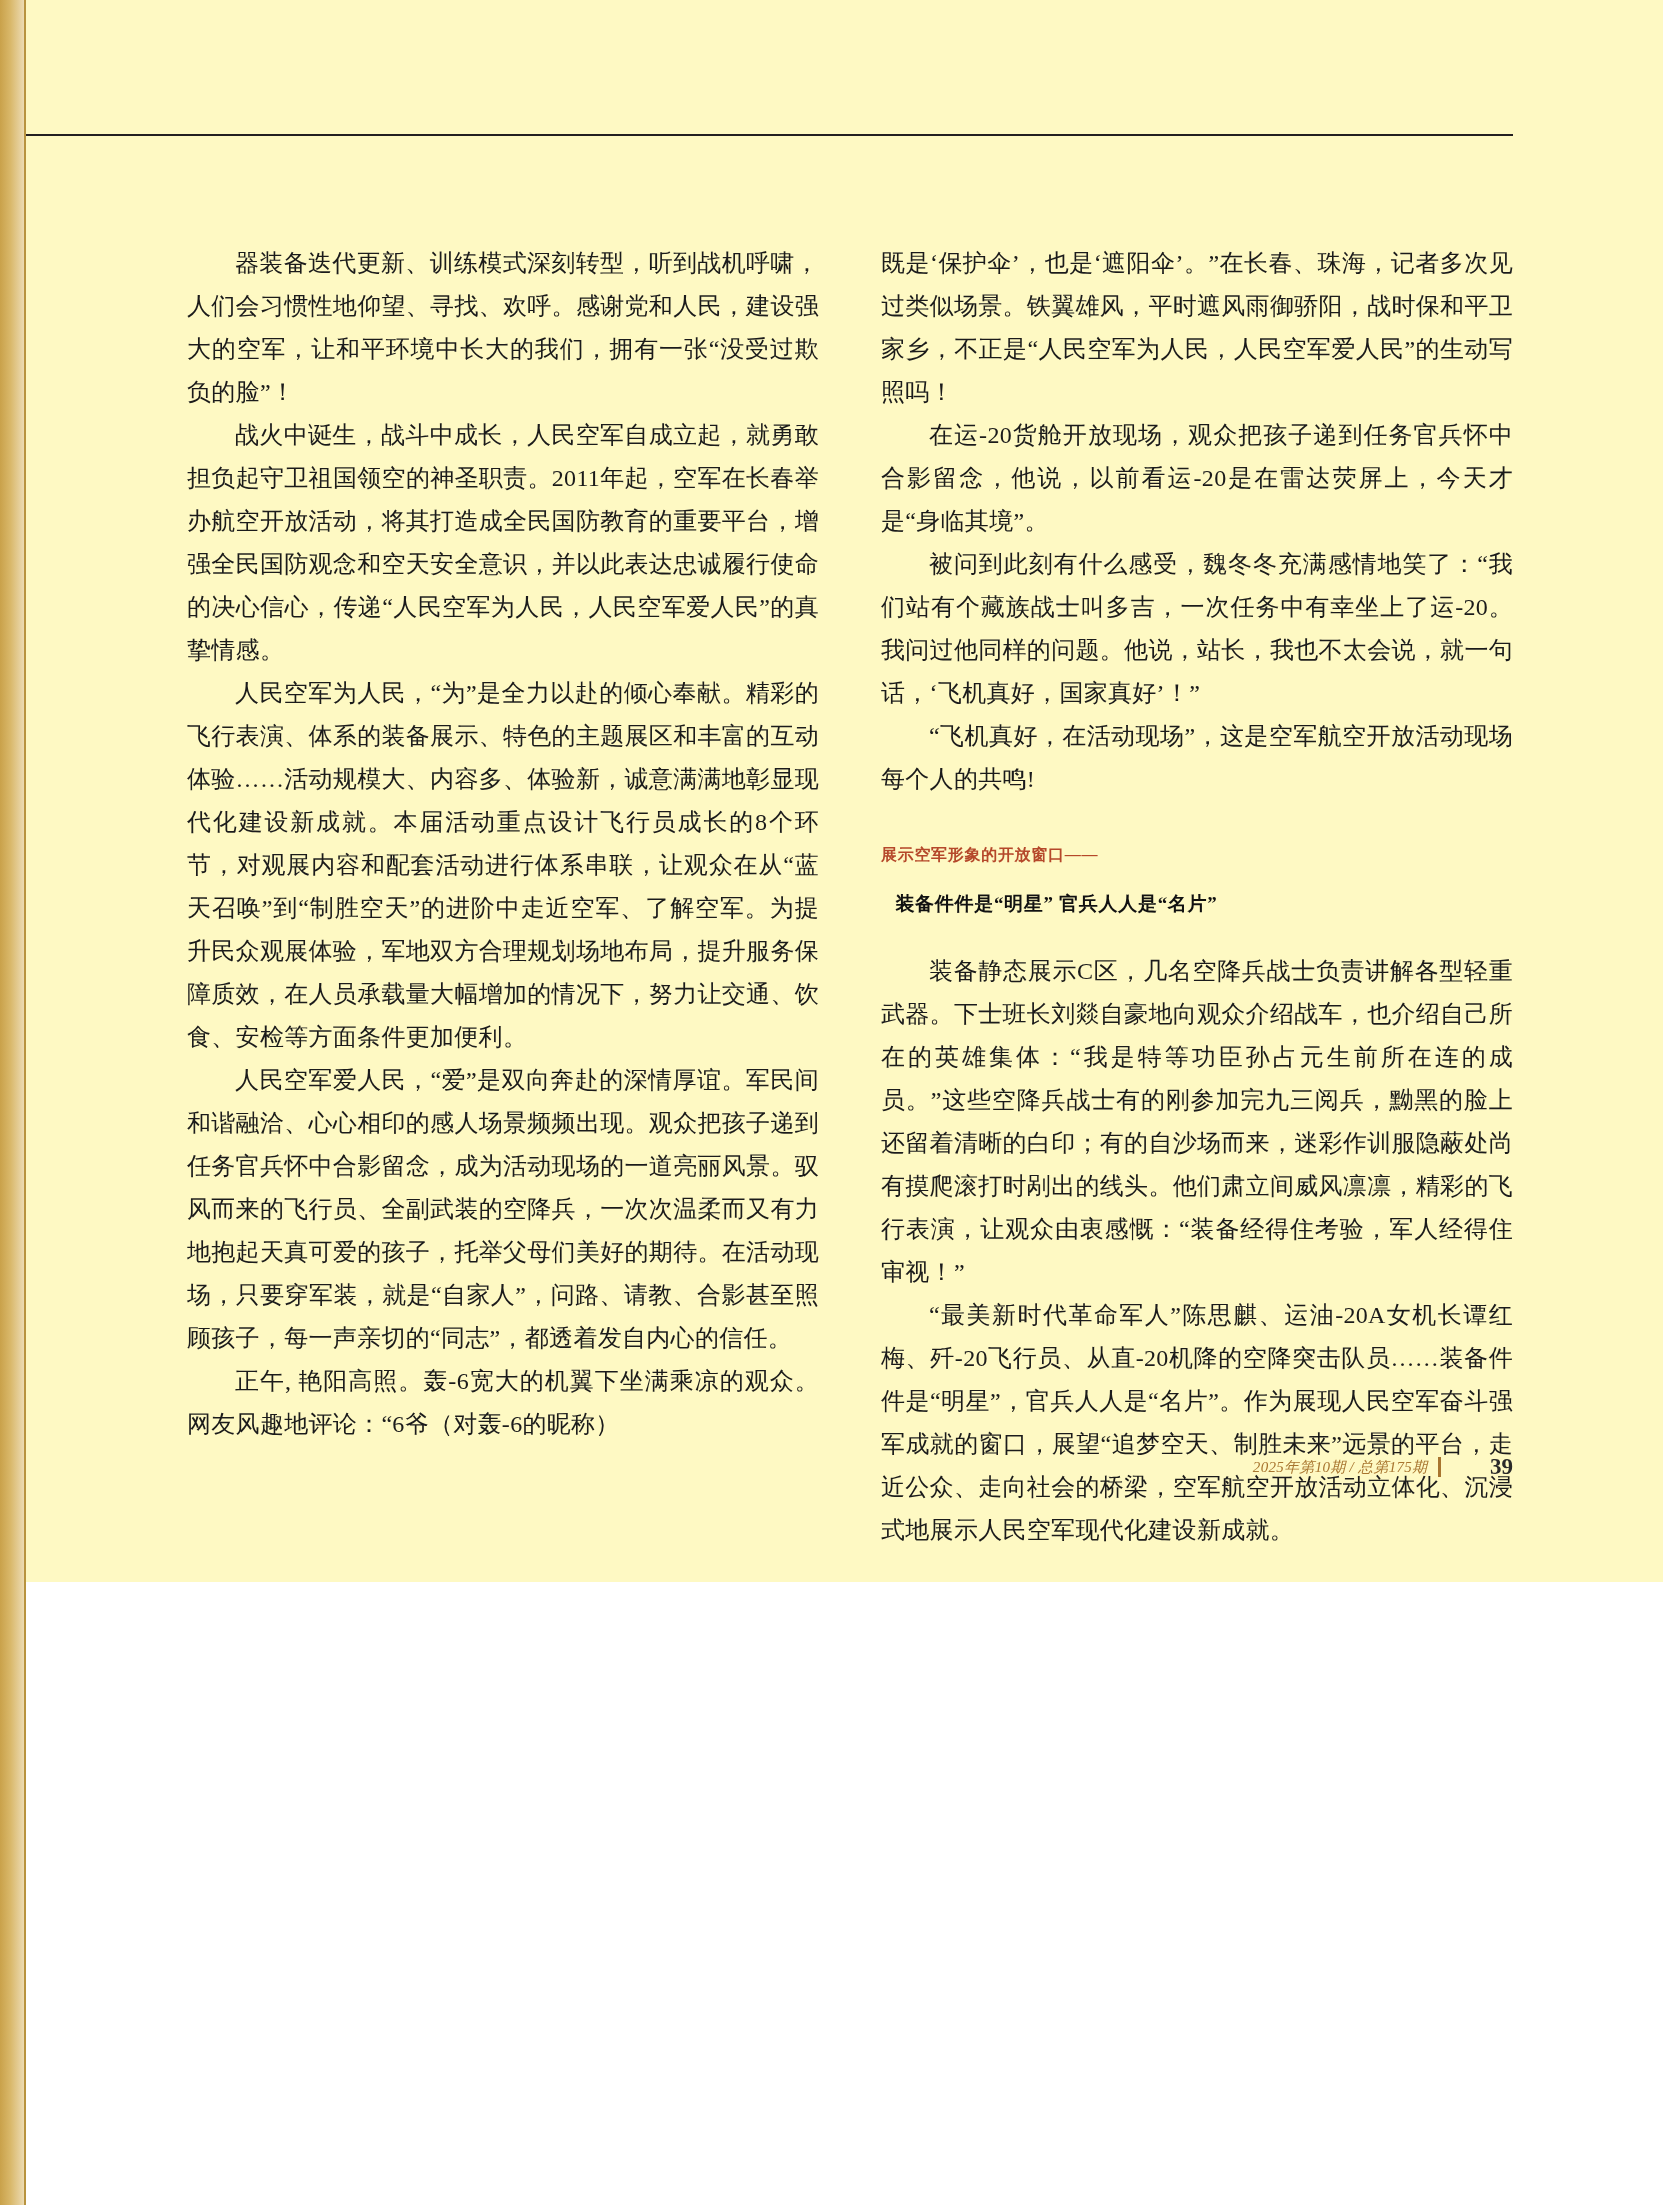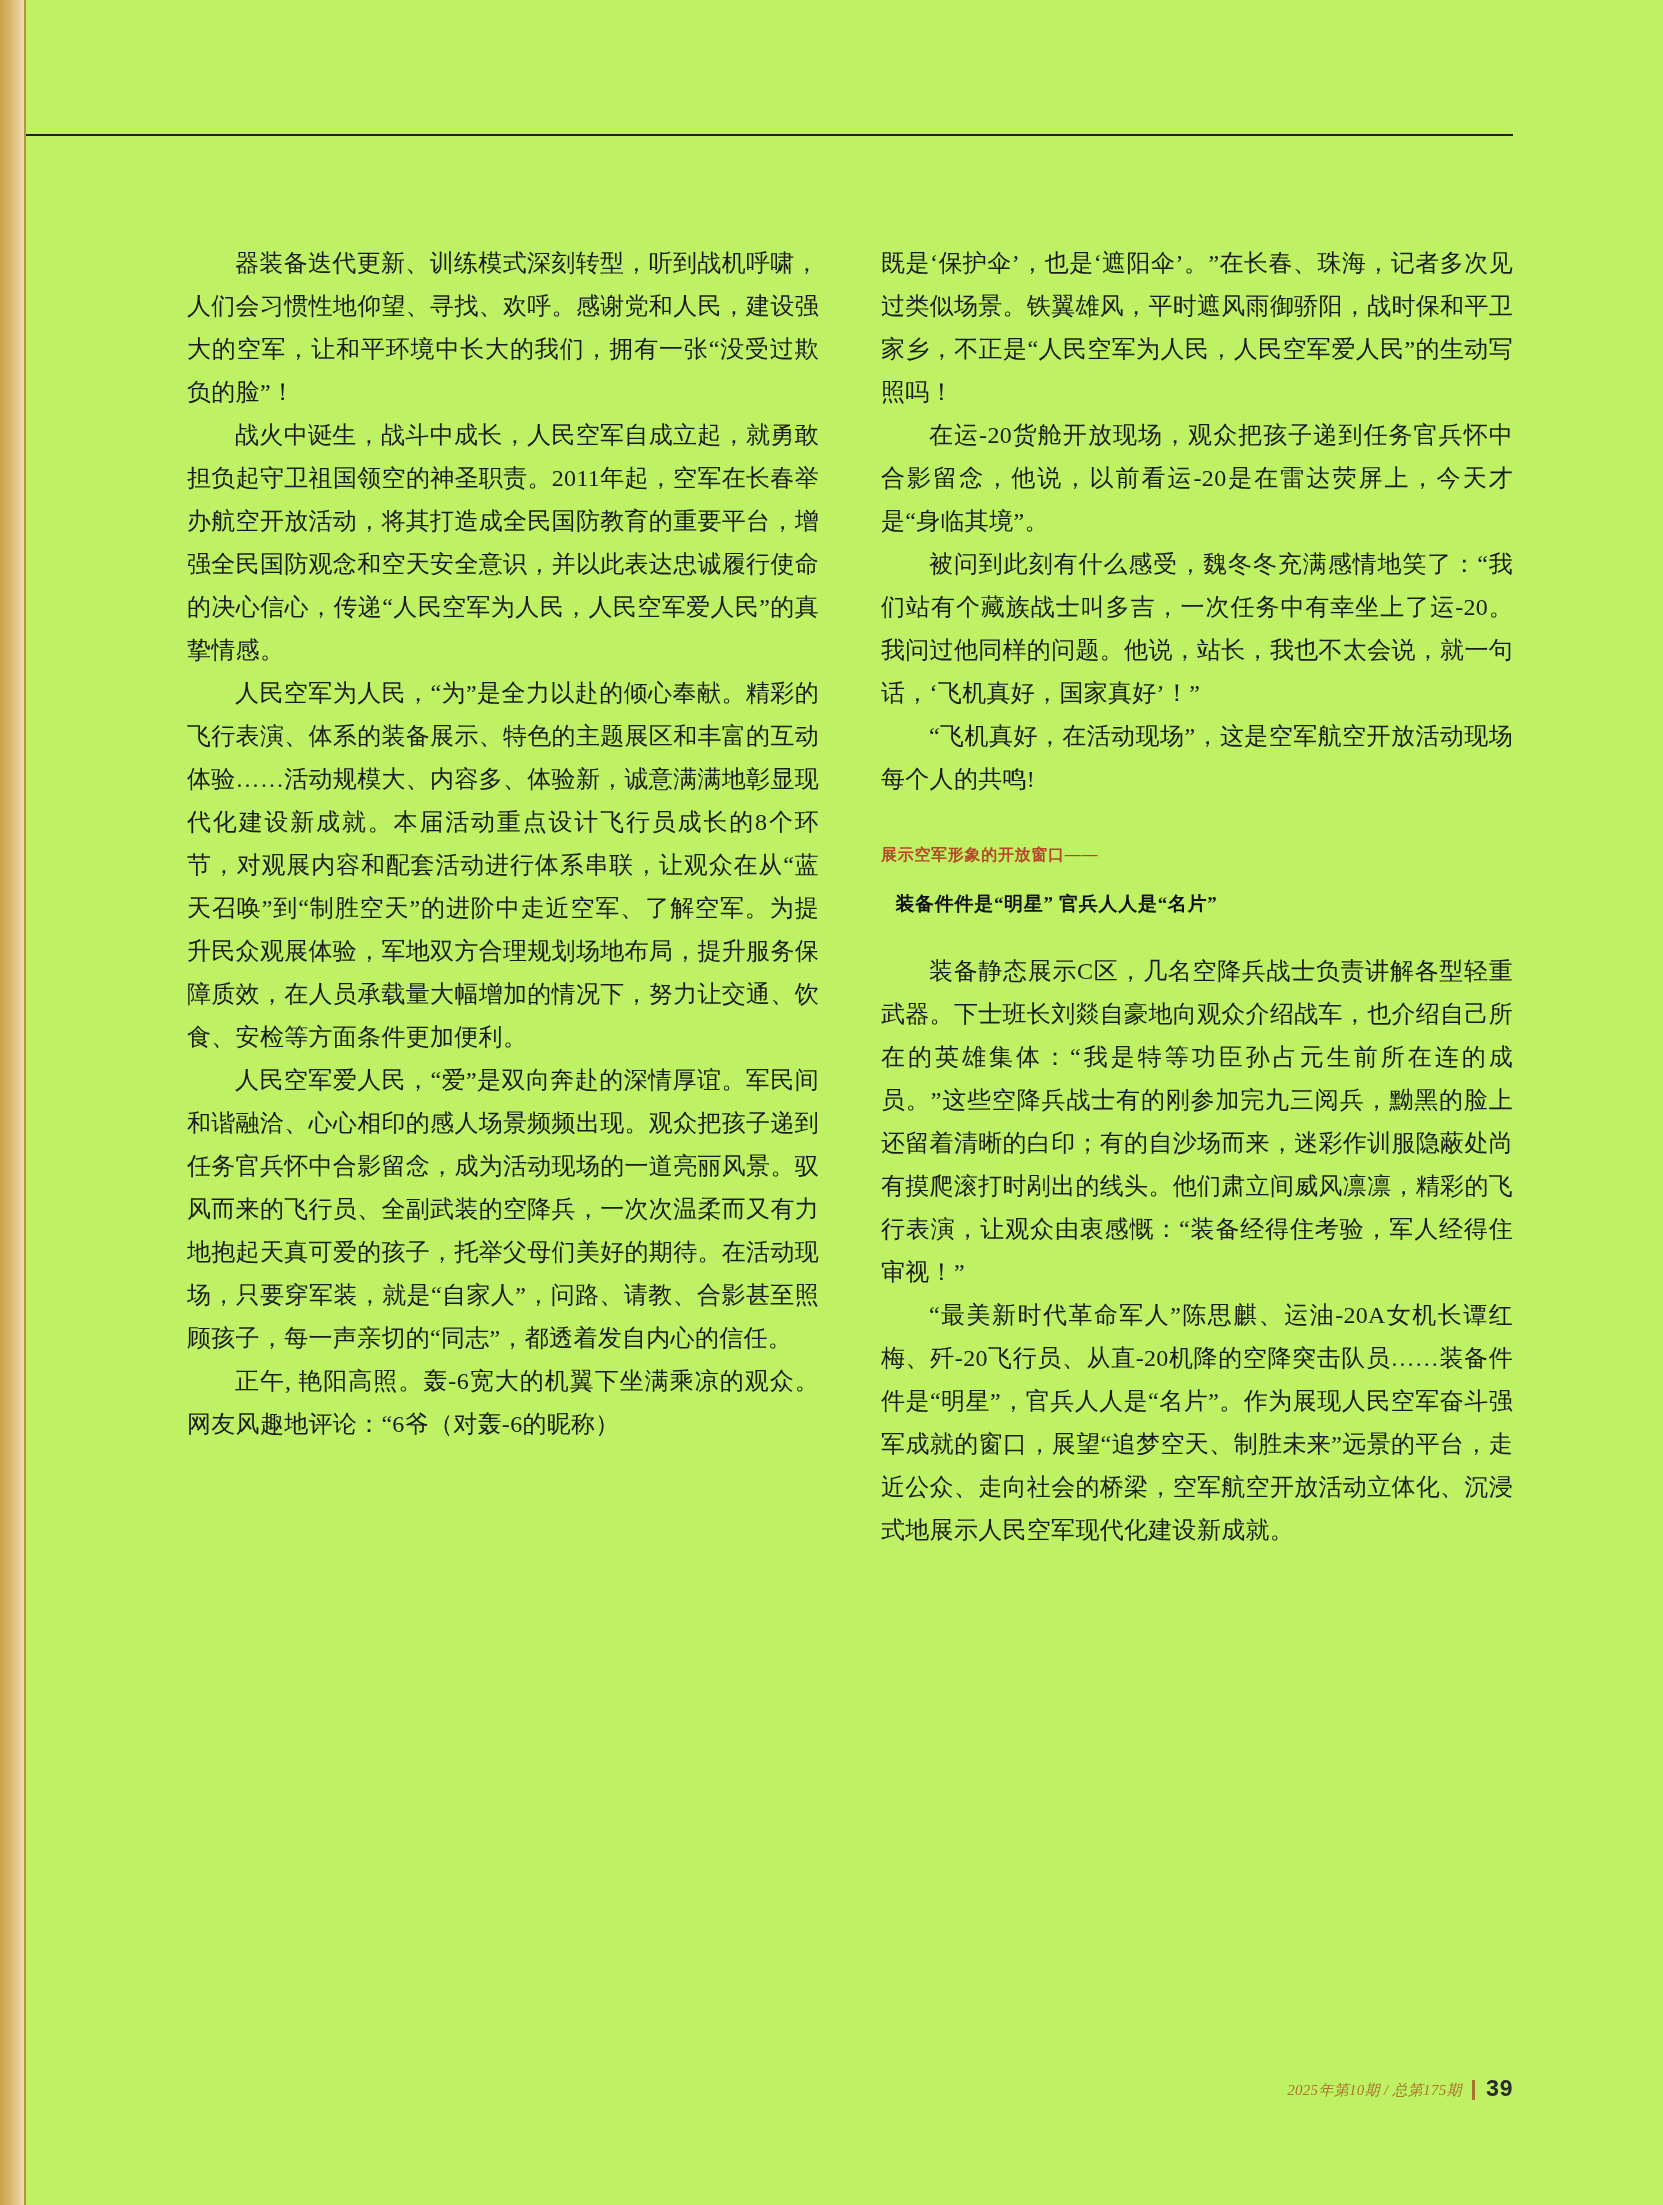--- a/index.html
+++ b/index.html
@@ -11,22 +11,22 @@
     width: 1664px;
     height: 2205px;
     font-family: "Liberation Serif", "DejaVu Serif", serif;
     position: relative;
     overflow: hidden;
   }
   .page {
     position: absolute;
     left: 0; top: 0;
     width: 1664px;
-    height: 2205px;
-    background: #bef264;
+    height: 1582px;
+    background: #fef9c3;
   }
   
   .left-band {
     position: absolute;
     left: 0;
     top: 0;
     width: 26px;
     height: 2205px;
     background: linear-gradient(to right, #c9a14a 0%, #d9b86a 40%, #efe0bd 100%);
   }
@@ -114,21 +114,22 @@
   .footer-bar {
     width: 2.6px;
     height: 19.6px;
     background: #a8752f;
     display: inline-block;
   }
   .footer-page {
     font-size: 23px;
     color: #2a2a2a;
     font-weight: bold;
-    font-family: Liberation Mono, monospace;
+    font-family: Liberation Serif, serif;
+    margin-left: 39px;
   }
 </style>
 </head>
 <body>
 
 <div class="page">
 
   <div class="left-band"></div>
   <div class="left-band-inner"></div>
   <div class="top-rule"></div>

